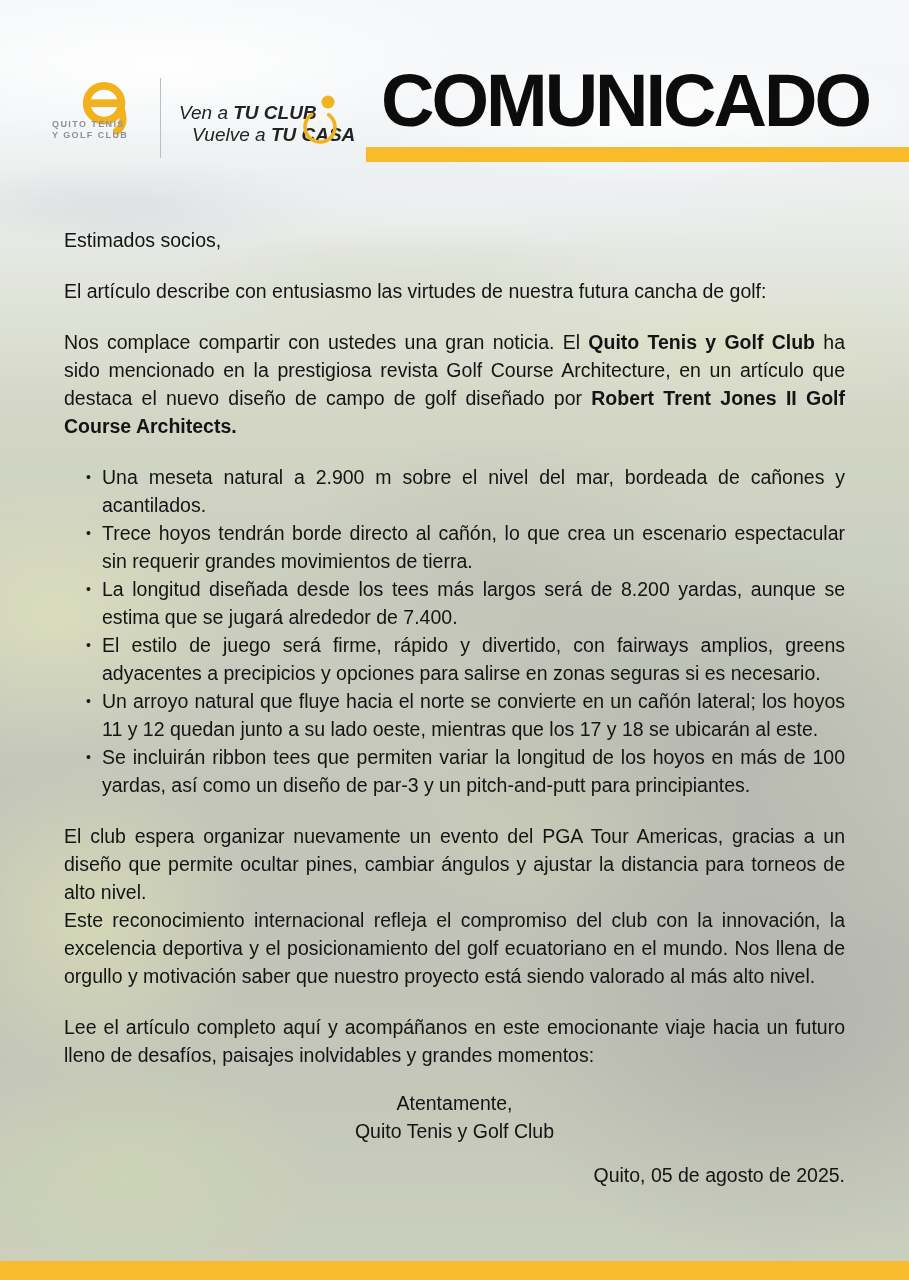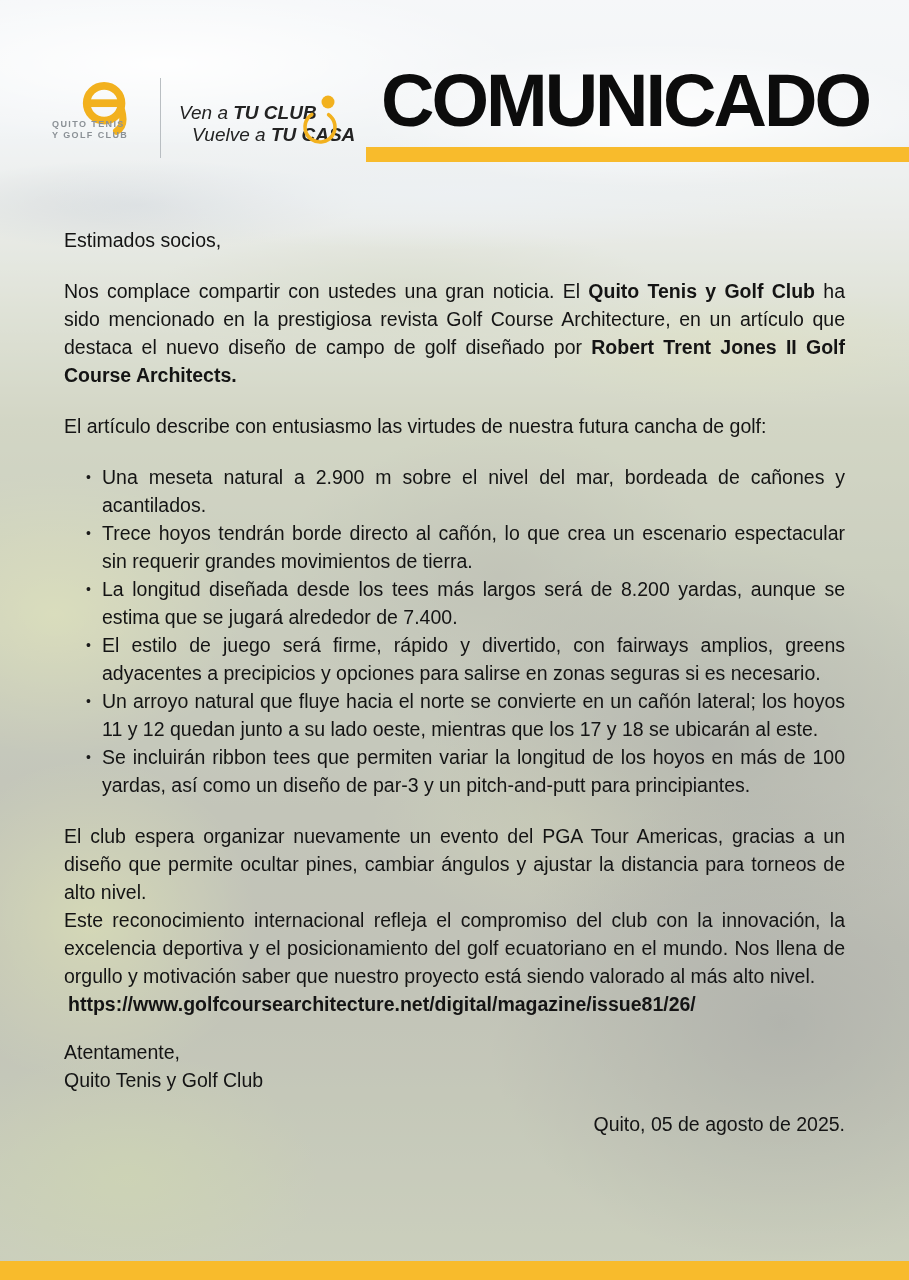--- a/index.html
+++ b/index.html
@@ -77,21 +77,21 @@
   .para{margin-top:23px !important;}
   .para-cont{margin-top:0 !important;}
   .bullet-list{list-style:none;margin:23px 0 0 0;padding:0 0 0 21px;}
   .bullet-list li{position:relative;padding-left:17px;}
   .bullet-list li::before{
     content:"•";position:absolute;left:1px;top:0;
     font-size:14px;line-height:28px;color:#1a1a1a;
   }
   .link-line{margin-top:0 !important;text-align:left;padding-left:4px;}
   .link-line a{color:inherit;text-decoration:none;font-weight:bold;}
-  .closing{margin-top:20px !important;text-align:left;}
+  .closing{margin-top:20px !important;text-align:center;}
   .date-line{margin-top:16px !important;text-align:right;}
   b{font-weight:bold;}
   
   .bottom-bar{position:absolute;left:0;right:0;bottom:0;height:19px;background:var(--accent_yellow);z-index:3;}
 </style>
 </head>
 <body>
 
 <div class="page">
   <div class="bg"></div>
@@ -122,37 +122,37 @@
       <circle cx="18" cy="33" r="15" fill="none" stroke="#F2B11E" stroke-width="3.6" stroke-dasharray="76 19" stroke-linecap="round" transform="rotate(-55 18 33)"></circle>
     </svg>
 
     <div class="title">COMUNICADO</div>
     <div class="title-underline"></div>
   </div>
 
   <div class="letter">
     <p class="salutation">Estimados socios,</p>
 
+    <p class="para">El artículo describe con entusiasmo las virtudes de nuestra futura cancha de golf:</p>
+
     <p class="para"><span>Nos complace compartir con ustedes una gran noticia. El </span><b>Quito Tenis y Golf Club</b><span> ha sido mencionado en la prestigiosa revista Golf Course Architecture, en un artículo que destaca el nuevo diseño de campo de golf diseñado por </span><b>Robert Trent Jones II Golf Course Architects.</b></p>
-
-    <p class="para">El artículo describe con entusiasmo las virtudes de nuestra futura cancha de golf:</p>
 
     <ul class="bullet-list">
       <li>Una meseta natural a 2.900 m sobre el nivel del mar, bordeada de cañones y acantilados.</li>
       <li>Trece hoyos tendrán borde directo al cañón, lo que crea un escenario espectacular sin requerir grandes movimientos de tierra.</li>
       <li>La longitud diseñada desde los tees más largos será de 8.200 yardas, aunque se estima que se jugará alrededor de 7.400.</li>
       <li>El estilo de juego será firme, rápido y divertido, con fairways amplios, greens adyacentes a precipicios y opciones para salirse en zonas seguras si es necesario.</li>
       <li>Un arroyo natural que fluye hacia el norte se convierte en un cañón lateral; los hoyos 11 y 12 quedan junto a su lado oeste, mientras que los 17 y 18 se ubicarán al este.</li>
       <li>Se incluirán ribbon tees que permiten variar la longitud de los hoyos en más de 100 yardas, así como un diseño de par-3 y un pitch-and-putt para principiantes.</li>
     </ul>
 
     <p class="para">El club espera organizar nuevamente un evento del PGA Tour Americas, gracias a un diseño que permite ocultar pines, cambiar ángulos y ajustar la distancia para torneos de alto nivel.</p>
     <p class="para-cont">Este reconocimiento internacional refleja el compromiso del club con la innovación, la excelencia deportiva y el posicionamiento del golf ecuatoriano en el mundo. Nos llena de orgullo y motivación saber que nuestro proyecto está siendo valorado al más alto nivel.</p>
 
-    <p class="para link-line"><a href="#">https://www.golfcoursearchitecture.net/digital/magazine/issue81/26/</a></p>
+    <p class="para">Lee el artículo completo aquí y acompáñanos en este emocionante viaje hacia un futuro lleno de desafíos, paisajes inolvidables y grandes momentos:</p>
 
     <p class="closing">
       <span>Atentamente,</span><br>
       <span>Quito Tenis y Golf Club</span>
     </p>
 
     <p class="date-line">Quito, 05 de agosto de 2025.</p>
   </div>
 
   <div class="bottom-bar"></div>

